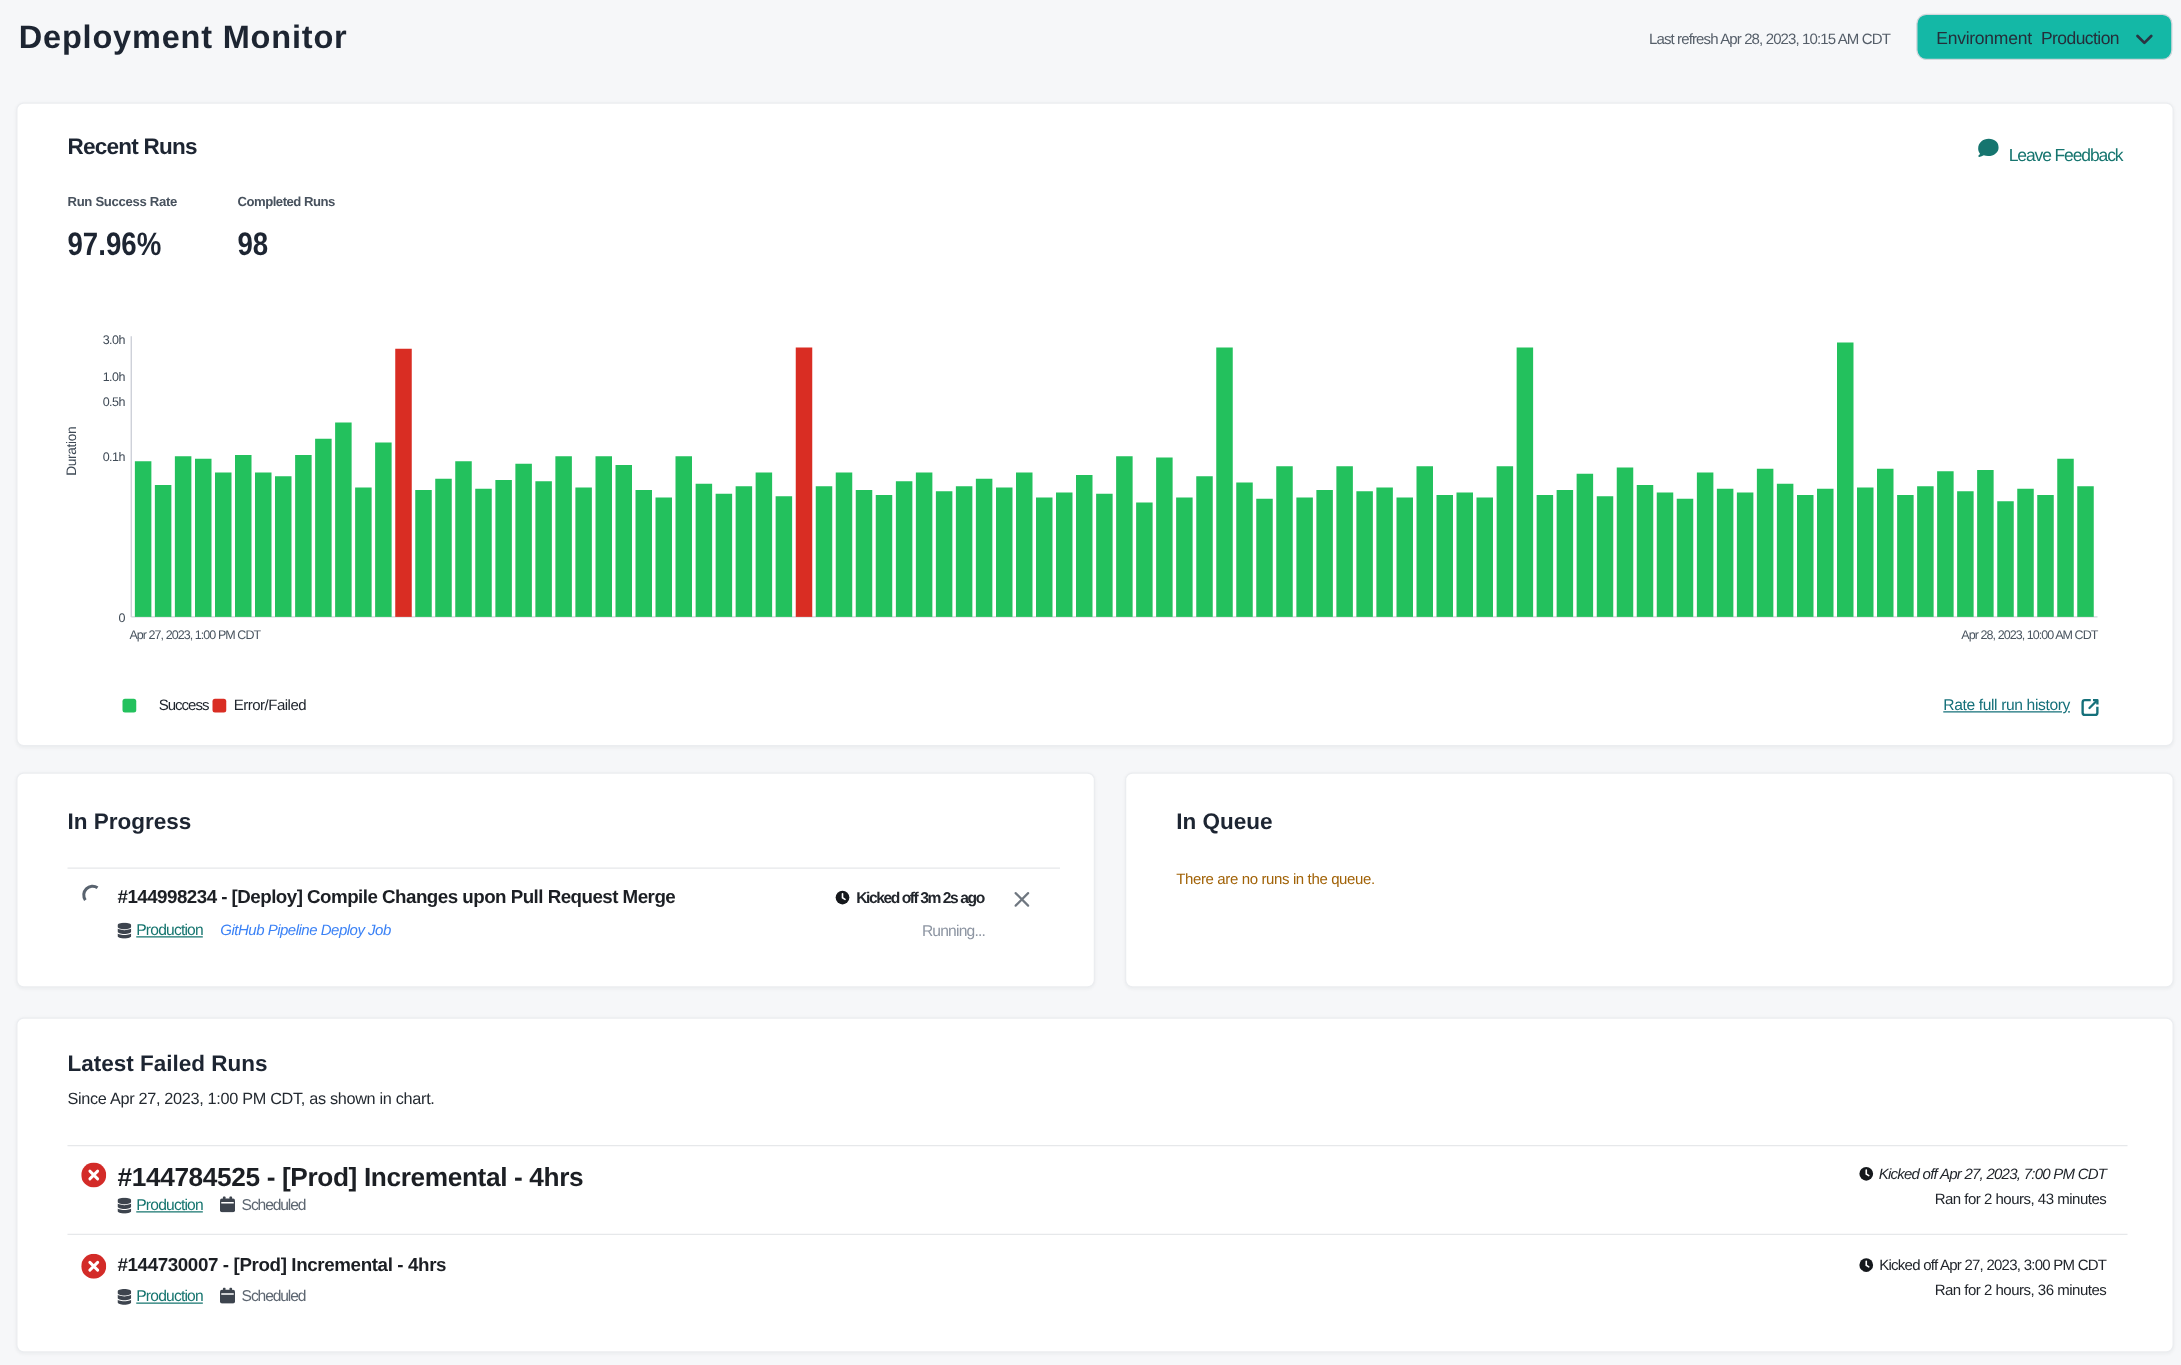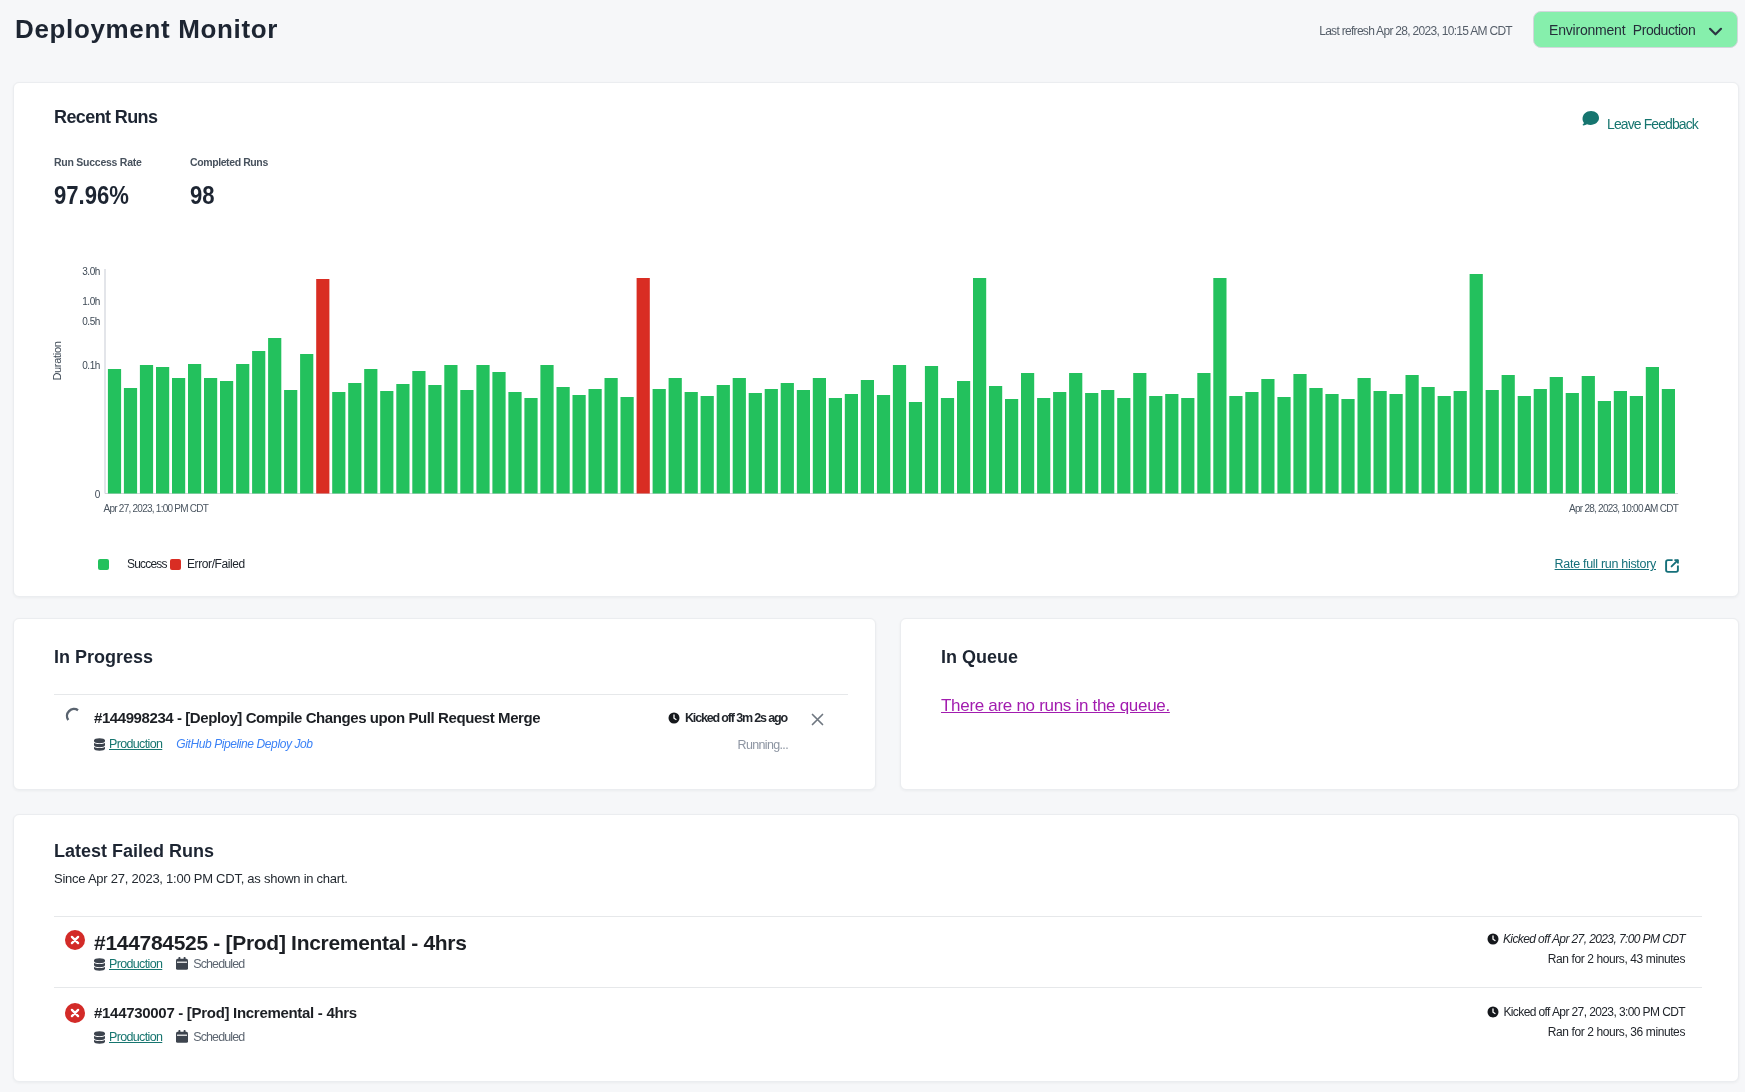--- a/index.html
+++ b/index.html
@@ -6,21 +6,21 @@
   html,body { width:1745px; height:1092px; background:#f6f7f9; font-family:"Liberation Sans", sans-serif; position:relative; overflow:hidden; }
   .card { position:absolute; background:#fff; border:1px solid #ebedf0; border-radius:6px; box-shadow:0 1px 3px rgba(20,30,40,0.05); }
   .abs { position:absolute; }
   .hdr { font-size:18px; font-weight:bold; color:#1d2532; }
 </style>
 </head>
 <body>
 
   <div class="abs" style="left:15px; top:14px; font-size:26px; font-weight:bold; color:#1d2532; letter-spacing:0.65px;">Deployment Monitor</div>
   <div class="abs" style="left:0; top:24px; width:1512px; text-align:right; font-size:12px; letter-spacing:-0.7px; color:#555e69;">Last refresh Apr 28, 2023, 10:15 AM CDT</div>
-  <div class="abs" style="left:1533px; top:11px; width:205px; height:37px; background:#86efac; border:1px solid #d3d7dc; border-radius:8px;">
+  <div class="abs" style="left:1533px; top:11px; width:205px; height:37px; background:#14b8a6; border:1px solid #d3d7dc; border-radius:8px;">
     <span class="abs" style="left:15px; top:10px; font-size:14px; letter-spacing:-0.2px; color:#252e3a;">Environment&nbsp;&nbsp;<span style="letter-spacing:-0.45px;">Production</span></span>
     <svg class="abs" style="left:174px; top:15px;" width="15" height="10" viewBox="0 0 15 10">
       <path d="M2 1.8 L7.5 7.3 L13 1.8" fill="none" stroke="#2b3442" stroke-width="2.2" stroke-linecap="round" stroke-linejoin="round"></path>
     </svg>
   </div>
 
   <div class="card" style="left:13px; top:82px; width:1726px; height:515px;">
     <div class="hdr abs" style="left:40px; top:24px; letter-spacing:-0.6px;">Recent Runs</div>
     <svg class="abs" style="left:1568px; top:27px;" width="17" height="17" viewBox="0 0 512 512">
       <path fill="#16756f" d="M512 240c0 114.9-114.6 208-256 208-37.1 0-72.3-6.4-104.1-17.9-31.9 20.1-70.3 32.9-110.9 36.8-9.1.9-17.8-4.7-20.4-13.4-2.6-8.7.7-18.1 8.1-23.4.1-.1.3-.2.6-.5.5-.4 1.3-1.1 2.3-2 2-1.9 4.8-4.6 8.1-8.2 5.9-6.4 13.6-15.8 20.2-27.6-27.4-33.1-43.9-73.7-43.9-117.8C16 125.1 130.6 32 272 32s240 93.1 240 208z"></path>
@@ -177,21 +177,21 @@
       <span style="font-size:12.5px; letter-spacing:-1.15px; color:#22262c; margin-left:5px; font-weight:bold;">Kicked off 3m 2s ago</span>
     </div>
     <div class="abs" style="right:87px; top:119px; font-size:12.5px; letter-spacing:-0.65px; color:#8d95a2;">Running...</div>
     <svg class="abs" style="left:797px; top:94px;" width="13" height="13" viewBox="0 0 13 13">
       <path d="M1.5 1.5 L11.5 11.5 M11.5 1.5 L1.5 11.5" stroke="#6f7780" stroke-width="1.7" stroke-linecap="round"></path>
     </svg>
   </div>
 
   <div class="card" style="left:900px; top:618px; width:839px; height:172px;">
     <div class="hdr abs" style="left:40px; top:28px;">In Queue</div>
-    <div class="abs" style="left:40px; top:77px; font-size:17px; letter-spacing:-0.3px; color:#a21caf;text-decoration:underline;">There are no runs in the queue.</div>
+    <div class="abs" style="left:40px; top:77px; font-size:12px; letter-spacing:-0.3px; color:#a16207;">There are no runs in the queue.</div>
   </div>
 
   <div class="card" style="left:13px; top:814px; width:1726px; height:268px;">
     <div class="hdr abs" style="left:40px; top:26px;">Latest Failed Runs</div>
     <div class="abs" style="left:40px; top:56px; font-size:13px; letter-spacing:-0.25px; color:#242a31;">Since Apr 27, 2023, 1:00 PM CDT, as shown in chart.</div>
     <div class="abs" style="left:40px; top:101px; width:1648px; border-top:1px solid #e6e8ea;"></div>
 
     <svg class="abs" style="left:51px; top:115px;" width="20" height="20" viewBox="0 0 20 20">
       <circle cx="10" cy="10" r="10" fill="#d32b28"></circle>
       <path d="M6.9 6.9 L13.1 13.1 M13.1 6.9 L6.9 13.1" stroke="#fff" stroke-width="2.3" stroke-linecap="round"></path>

